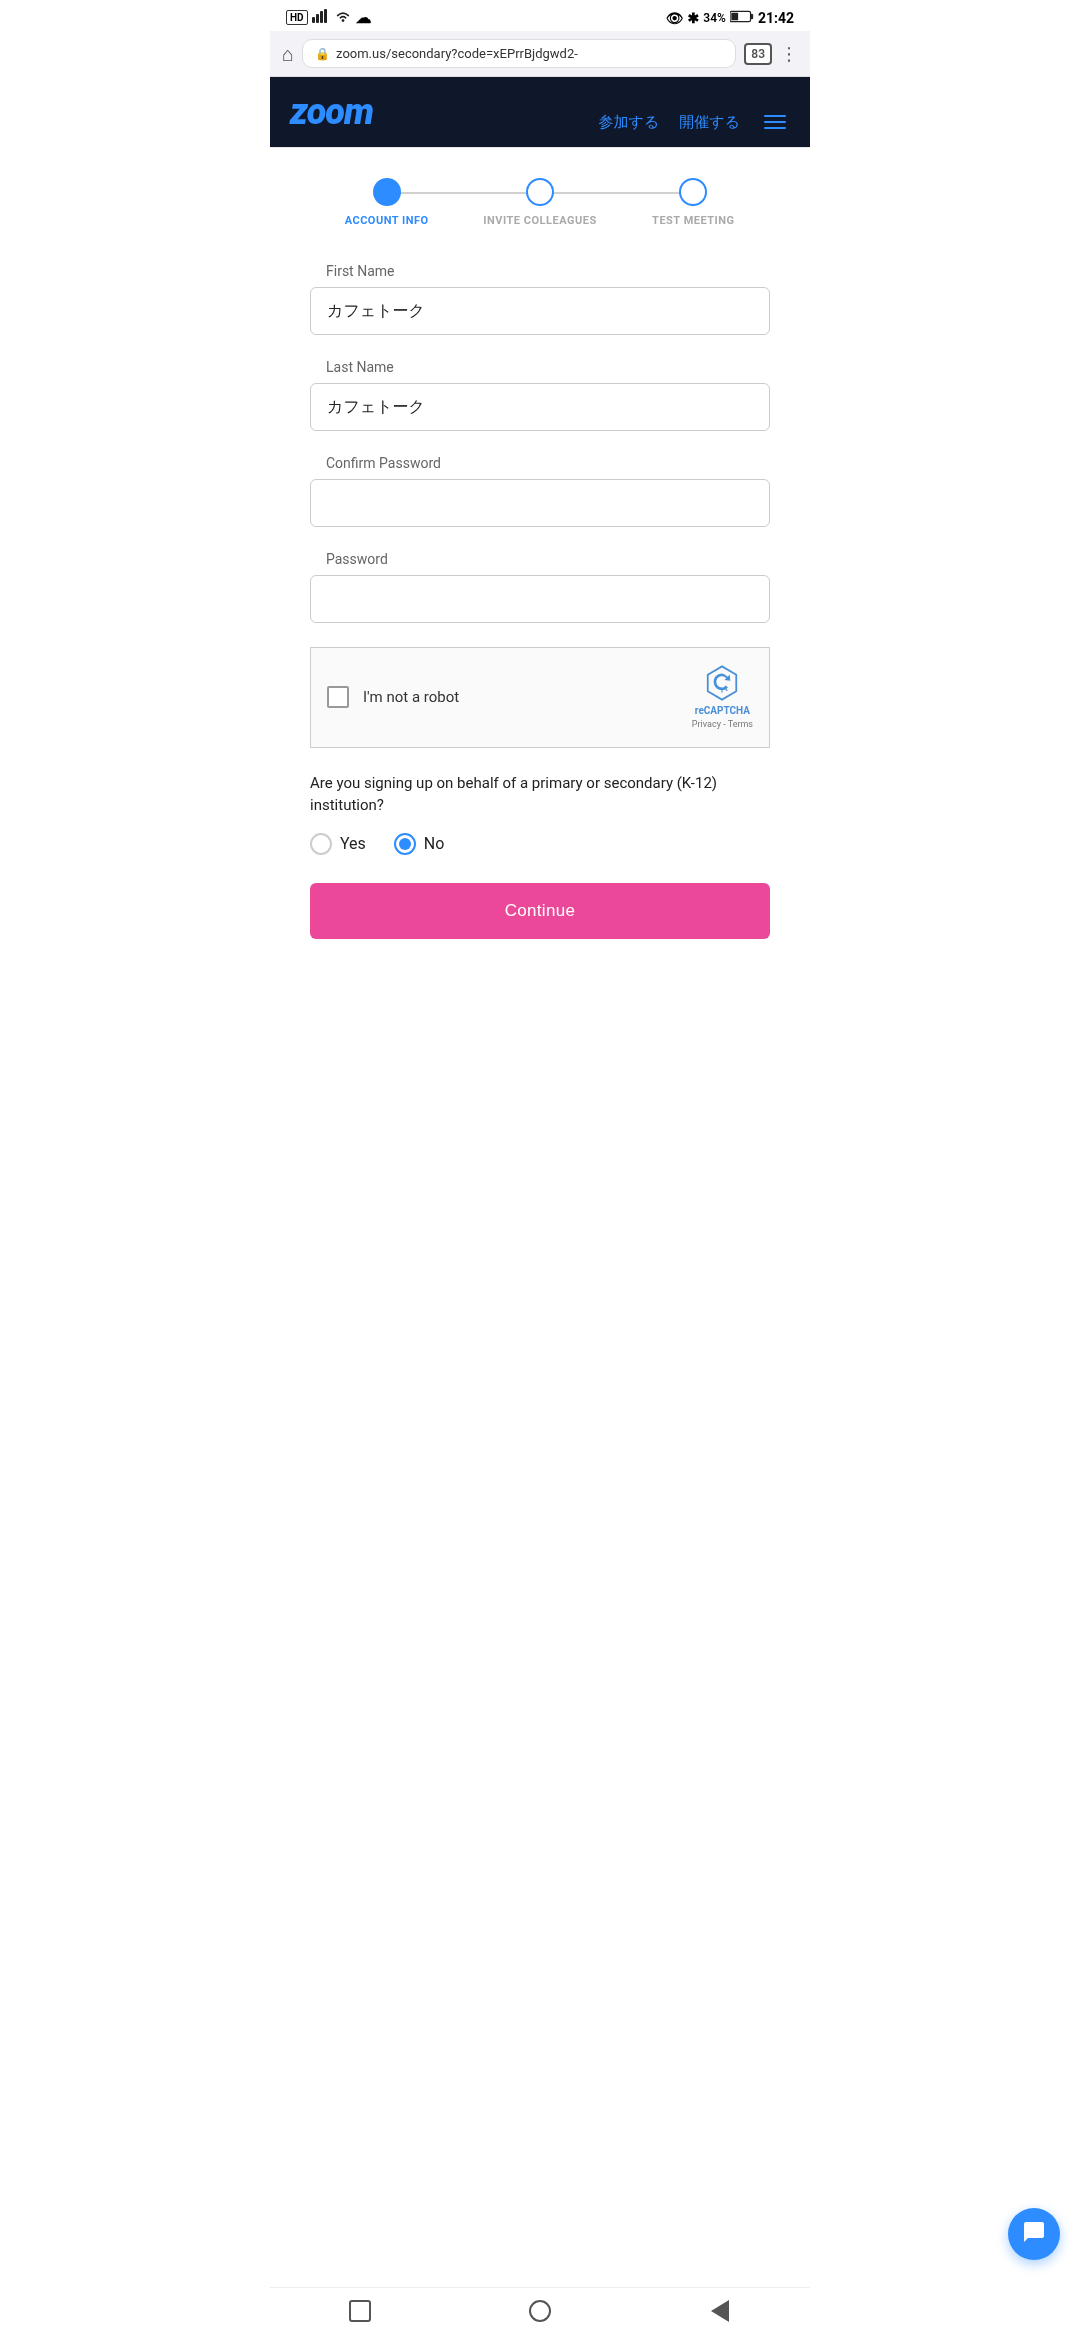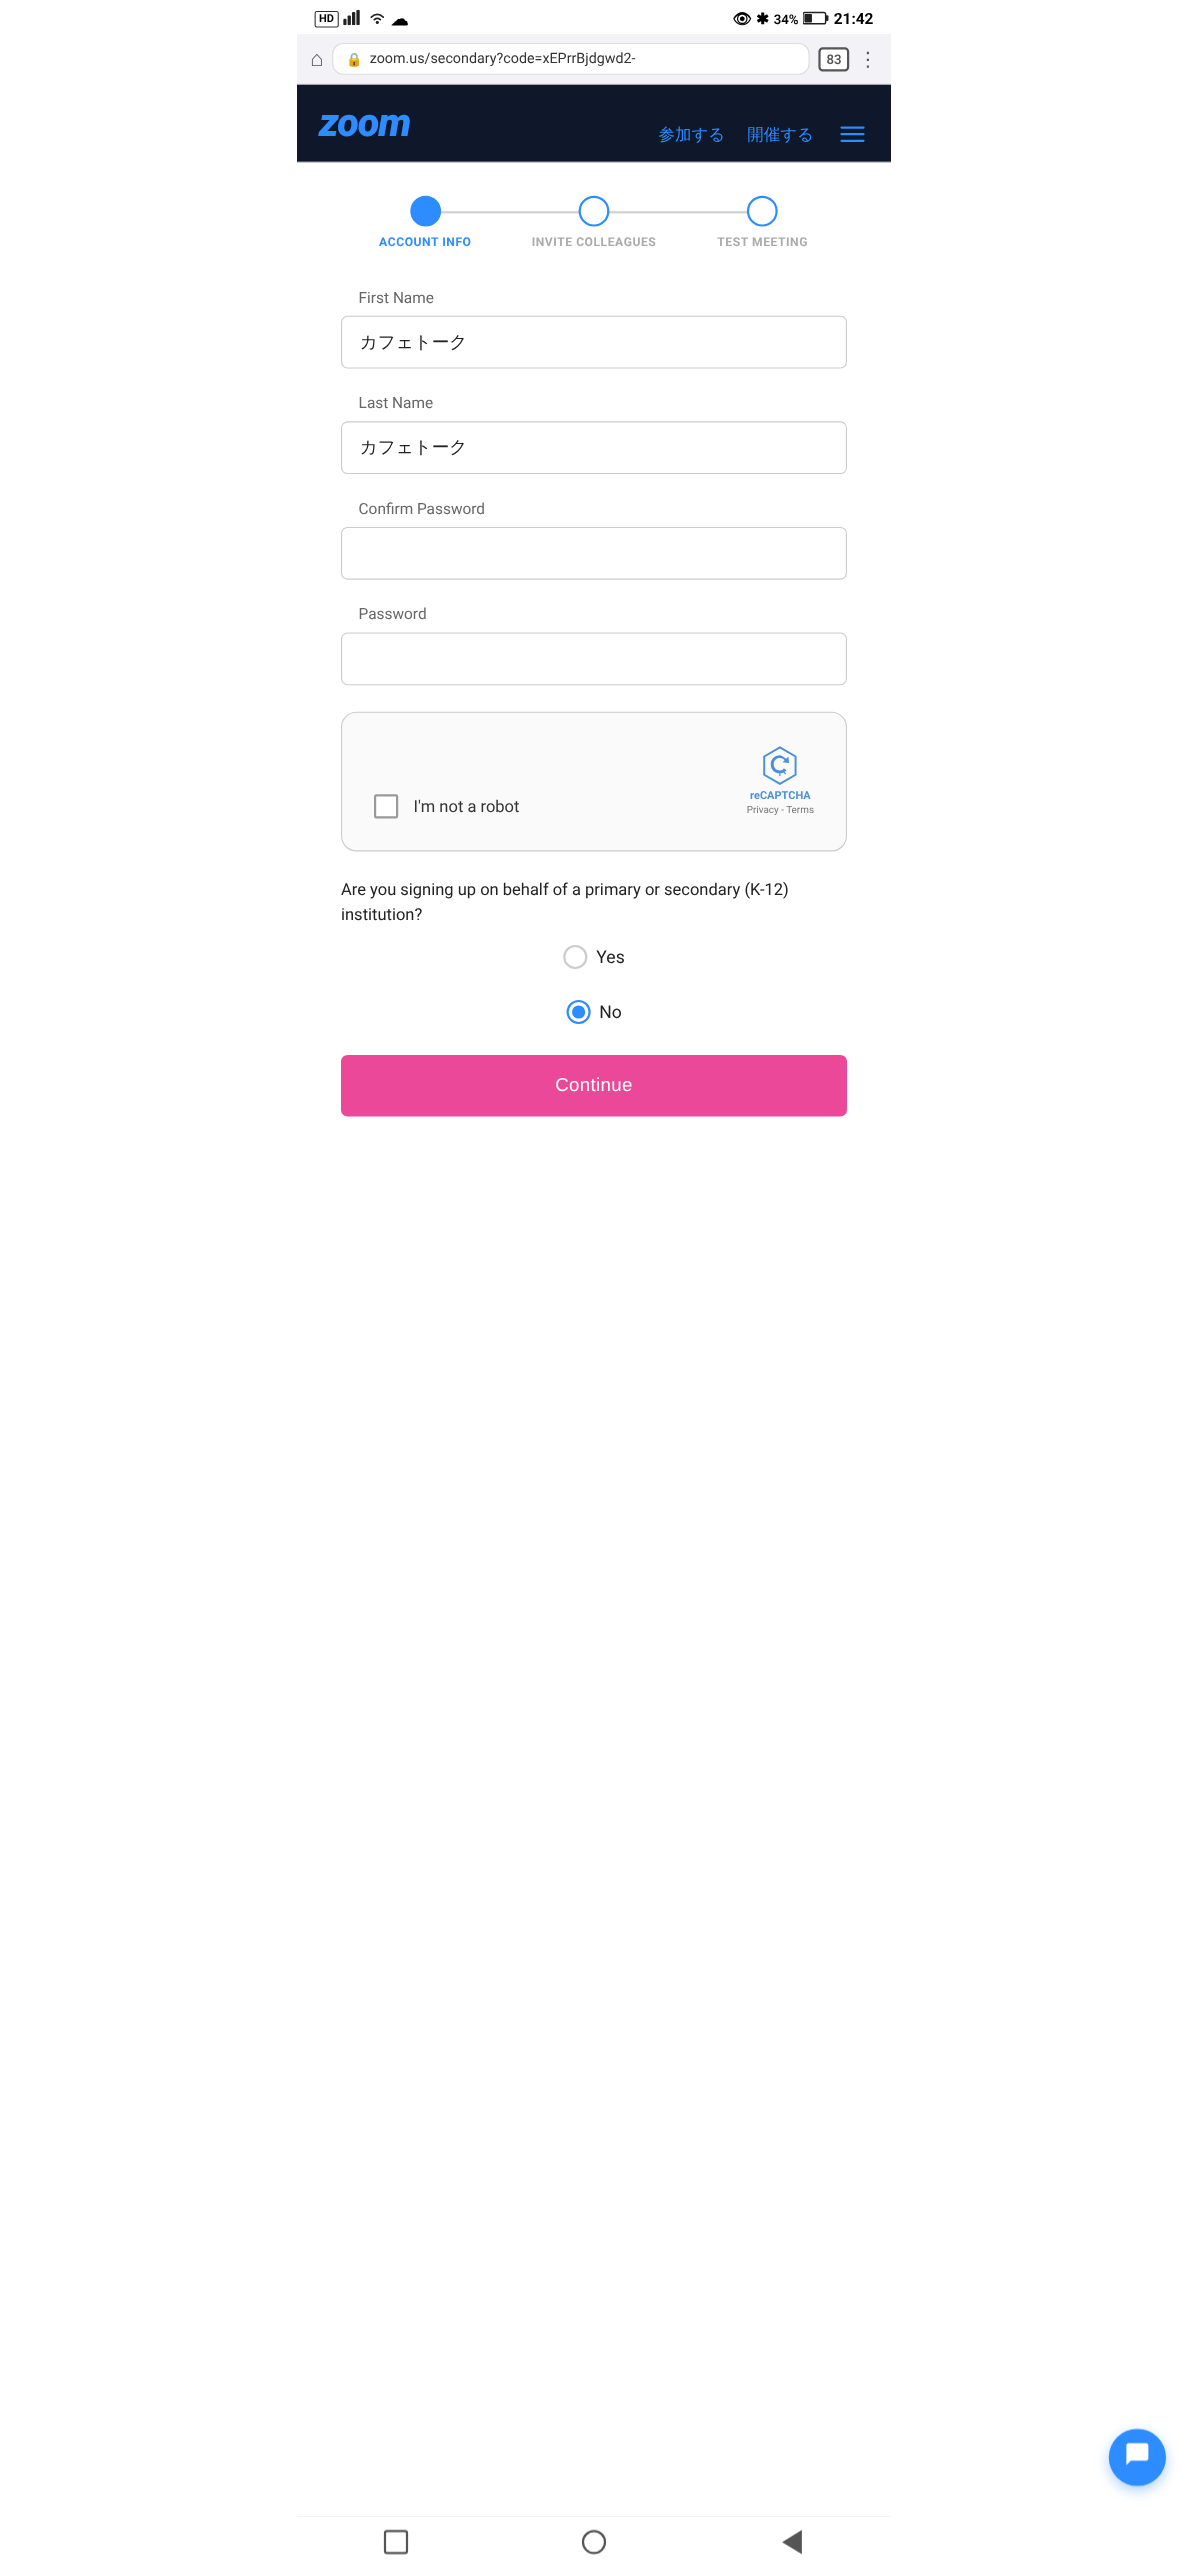--- a/index.html
+++ b/index.html
@@ -173,24 +173,24 @@
       border: 1.5px solid #ccc;
       border-radius: 6px;
       outline: none;
       color: #222;
       background: #fff;
     }
 
     
     .recaptcha-box {
       border: 1.5px solid #ccc;
-      border-radius: 14px;
-      padding: 29px;
-      display: flex;
-      align-items: flex-end;
+      border-radius: 0;
+      padding: 16px;
+      display: flex;
+      align-items: center;
       justify-content: space-between;
       margin-bottom: 24px;
       background: #fafafa;
     }
     .recaptcha-left {
       display: flex;
       align-items: center;
       gap: 14px;
     }
     .recaptcha-checkbox {
@@ -227,21 +227,20 @@
       font-size: 15px;
       color: #222;
       line-height: 1.5;
       margin-bottom: 16px;
     }
     .radio-group {
       display: flex;
       align-items: center;
       gap: 28px;
       margin-bottom: 28px;
-      flex-direction: column;
     }
     .radio-option {
       display: flex;
       align-items: center;
       gap: 8px;
       font-size: 16px;
       color: #222;
       cursor: pointer;
     }
     .radio-circle {

